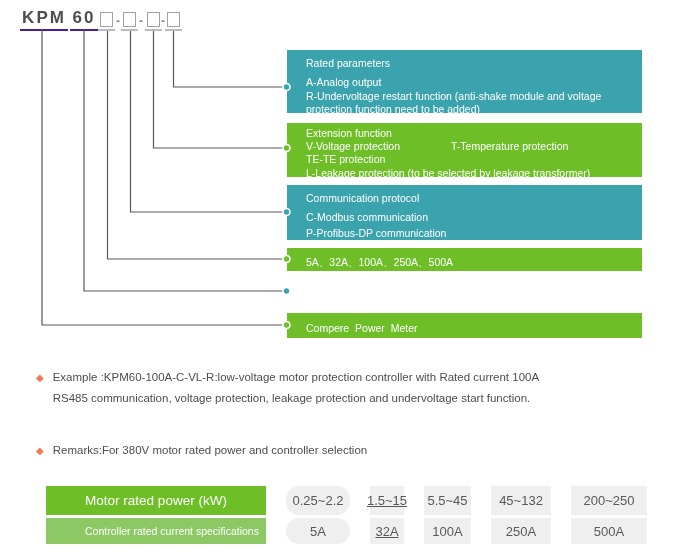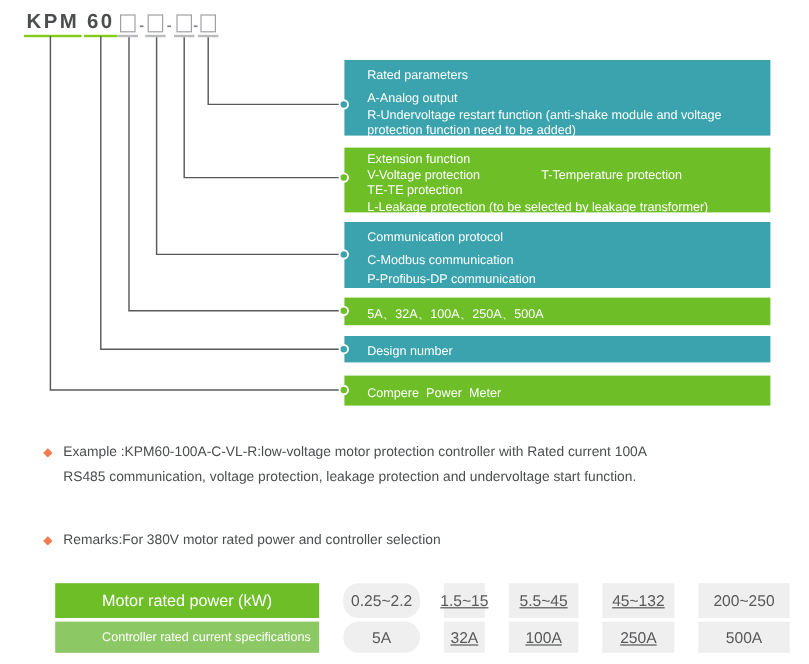--- a/index.html
+++ b/index.html
@@ -10,21 +10,21 @@
     --line-gray:#58595b;
     --cell-gray:#efefef;
   }
   html,body{margin:0;padding:0;background:#fff;}
   body{font-family:"Liberation Sans","DejaVu Sans",sans-serif;color:#4b4d4f;}
   .page{position:relative;width:674px;height:553px;background:#fff;overflow:hidden;}
 
   
   .code-part{position:absolute;top:8px;height:21px;text-align:center;
     font-size:17px;font-weight:bold;letter-spacing:2px;color:#4b4d4f;
-    border-bottom:2px solid #84cc16;line-height:20px;}
+    border-bottom:2px solid #4c1d95;line-height:20px;}
   .cp-family{left:20px;width:48px;}
   .cp-series{left:70px;width:28px;}
   .sqwrap{position:absolute;top:12px;width:17px;padding-bottom:2px;
     border-bottom:2px solid #b9bbbd;display:flex;justify-content:center;}
   .sq{width:11px;height:13px;border:1.5px solid #9fa1a4;background:#fff;}
   .dash{position:absolute;top:13px;width:8px;text-align:center;
     color:#808285;font-size:12px;font-weight:bold;line-height:17px;}
 
   
   .connectors{position:absolute;left:0;top:0;z-index:3;pointer-events:none;}
@@ -62,22 +62,22 @@
   .t-row{display:flex;gap:20px;}
   .t-row>div{display:flex;align-items:center;justify-content:center;box-sizing:border-box;}
   .r1>div{height:29px;}
   .r2>div{height:26px;}
   .t-label{width:220px;color:#fff;}
   .r1 .t-label{background:var(--green);font-size:13.5px;}
   .r2 .t-label{background:var(--light-green);font-size:10.5px;padding-left:32px;}
   .t-cell{background:var(--cell-gray);color:#57585a;font-size:13px;}
   .t-row>div:nth-child(2){width:64px;border-radius:13px;}
   .t-row>div:nth-child(3){width:34px;text-decoration:underline;}
-  .t-row>div:nth-child(4){width:58px;text-decoration:underline;}
-  .t-row>div:nth-child(5){width:60px;text-decoration:underline;}
+  .t-row>div:nth-child(4){width:47px;}
+  .t-row>div:nth-child(5){width:60px;}
   .t-row>div:nth-child(6){width:76px;}
 </style>
 </head>
 <body>
 
 <div class="page">
 
   <span class="code-part cp-family">KPM</span>
   <span class="code-part cp-series">60</span>
 
@@ -134,23 +134,20 @@
   <div class="callout teal b3">
     <div class="c-title">Communication protocol</div>
     <div class="c-line">C-Modbus communication</div>
     <div class="c-line">P-Profibus-DP communication</div>
   </div>
 
   <div class="callout green single b4">
     <div class="c-title">5A、32A、100A、250A、500A</div>
   </div>
 
-  <div class="callout teal single b5">
-    <div class="c-title">Design number</div>
-  </div>
 
   <div class="callout green single b6">
     <div class="c-title">Compere Power Meter</div>
   </div>
 
   <div class="note note-example">
     <span class="bullet">◆</span>
     <div class="note-text">
       <div>Example :KPM60-100A-C-VL-R:low-voltage motor protection controller with Rated current 100A</div>
       <div>RS485 communication, voltage protection, leakage protection and undervoltage start function.</div>

